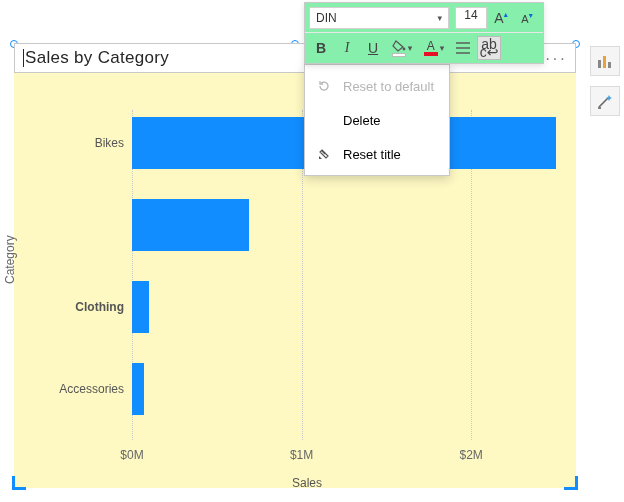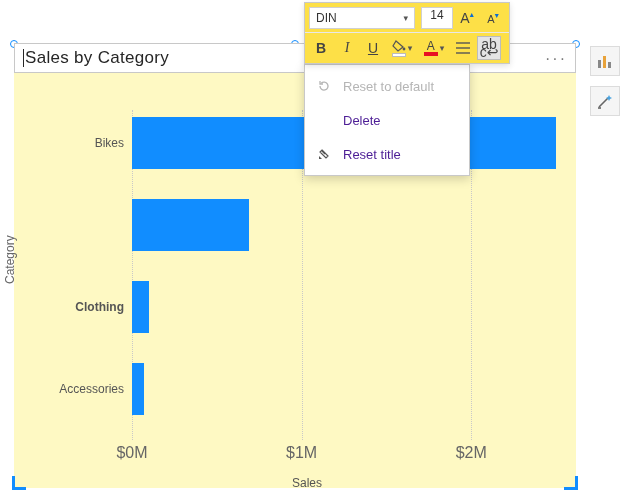--- a/index.html
+++ b/index.html
@@ -129,21 +129,21 @@
   .gridline {
     position: absolute;
     top: 0;
     bottom: 0;
     border-left: 1px dotted #c9c9c9;
   }
   .tick {
     position: absolute;
     bottom: -22px;
     transform: translateX(-50%);
-    font-size: 16px;
+    font-size: 12px;
     color: #666;
   }
   .row {
     position: absolute;
     left: 0;
     right: 0;
     height: 58px;
     display: flex;
     align-items: center;
   }
@@ -159,22 +159,22 @@
     position: absolute;
     left: 0;
     height: 52px;
     background: var(--accent);
   }
   
   .fmt-toolbar {
     position: absolute;
     left: 304px;
     top: 2px;
-    width: 206px;
-    background: #fde047;
+    width: 240px;
+    background: #86efac;
     border: 1px solid var(--tool-border);
     box-shadow: 0 2px 6px rgba(0,0,0,0.12);
     z-index: 30;
   }
   .fmt-row {
     display: flex;
     align-items: center;
     height: 30px;
     padding: 0 4px;
     border-bottom: 1px solid #e8e8e8;
@@ -218,35 +218,35 @@
   .chev { font-size: 9px; color: #555; margin-left:2px;}
   .superscript { font-size: 8px; vertical-align: super; }
   .color-swatch {
     width:14px; height:4px; display:block; margin:1px auto 0;
   }
   
   .ctx-menu {
     position: absolute;
     left: 304px;
     top: 64px;
-    width: 166px;
+    width: 146px;
     background: #fff;
     border: 1px solid var(--tool-border);
     box-shadow: 0 3px 10px rgba(0,0,0,0.18);
     z-index: 25;
     padding: 4px 0;
   }
   .ctx-item {
     display: flex;
     align-items: center;
     height: 34px;
     padding: 0 12px 0 10px;
     gap: 10px;
     font-size: 13px;
-    color: #4c1d95;
+    color: #000000;
     cursor: pointer;
   }
   .ctx-item.disabled { color: var(--disabled); cursor: default; }
   .ctx-icon {
     width: 18px;
     height: 18px;
     display: flex;
     align-items: center;
     justify-content: center;
     color: inherit;

